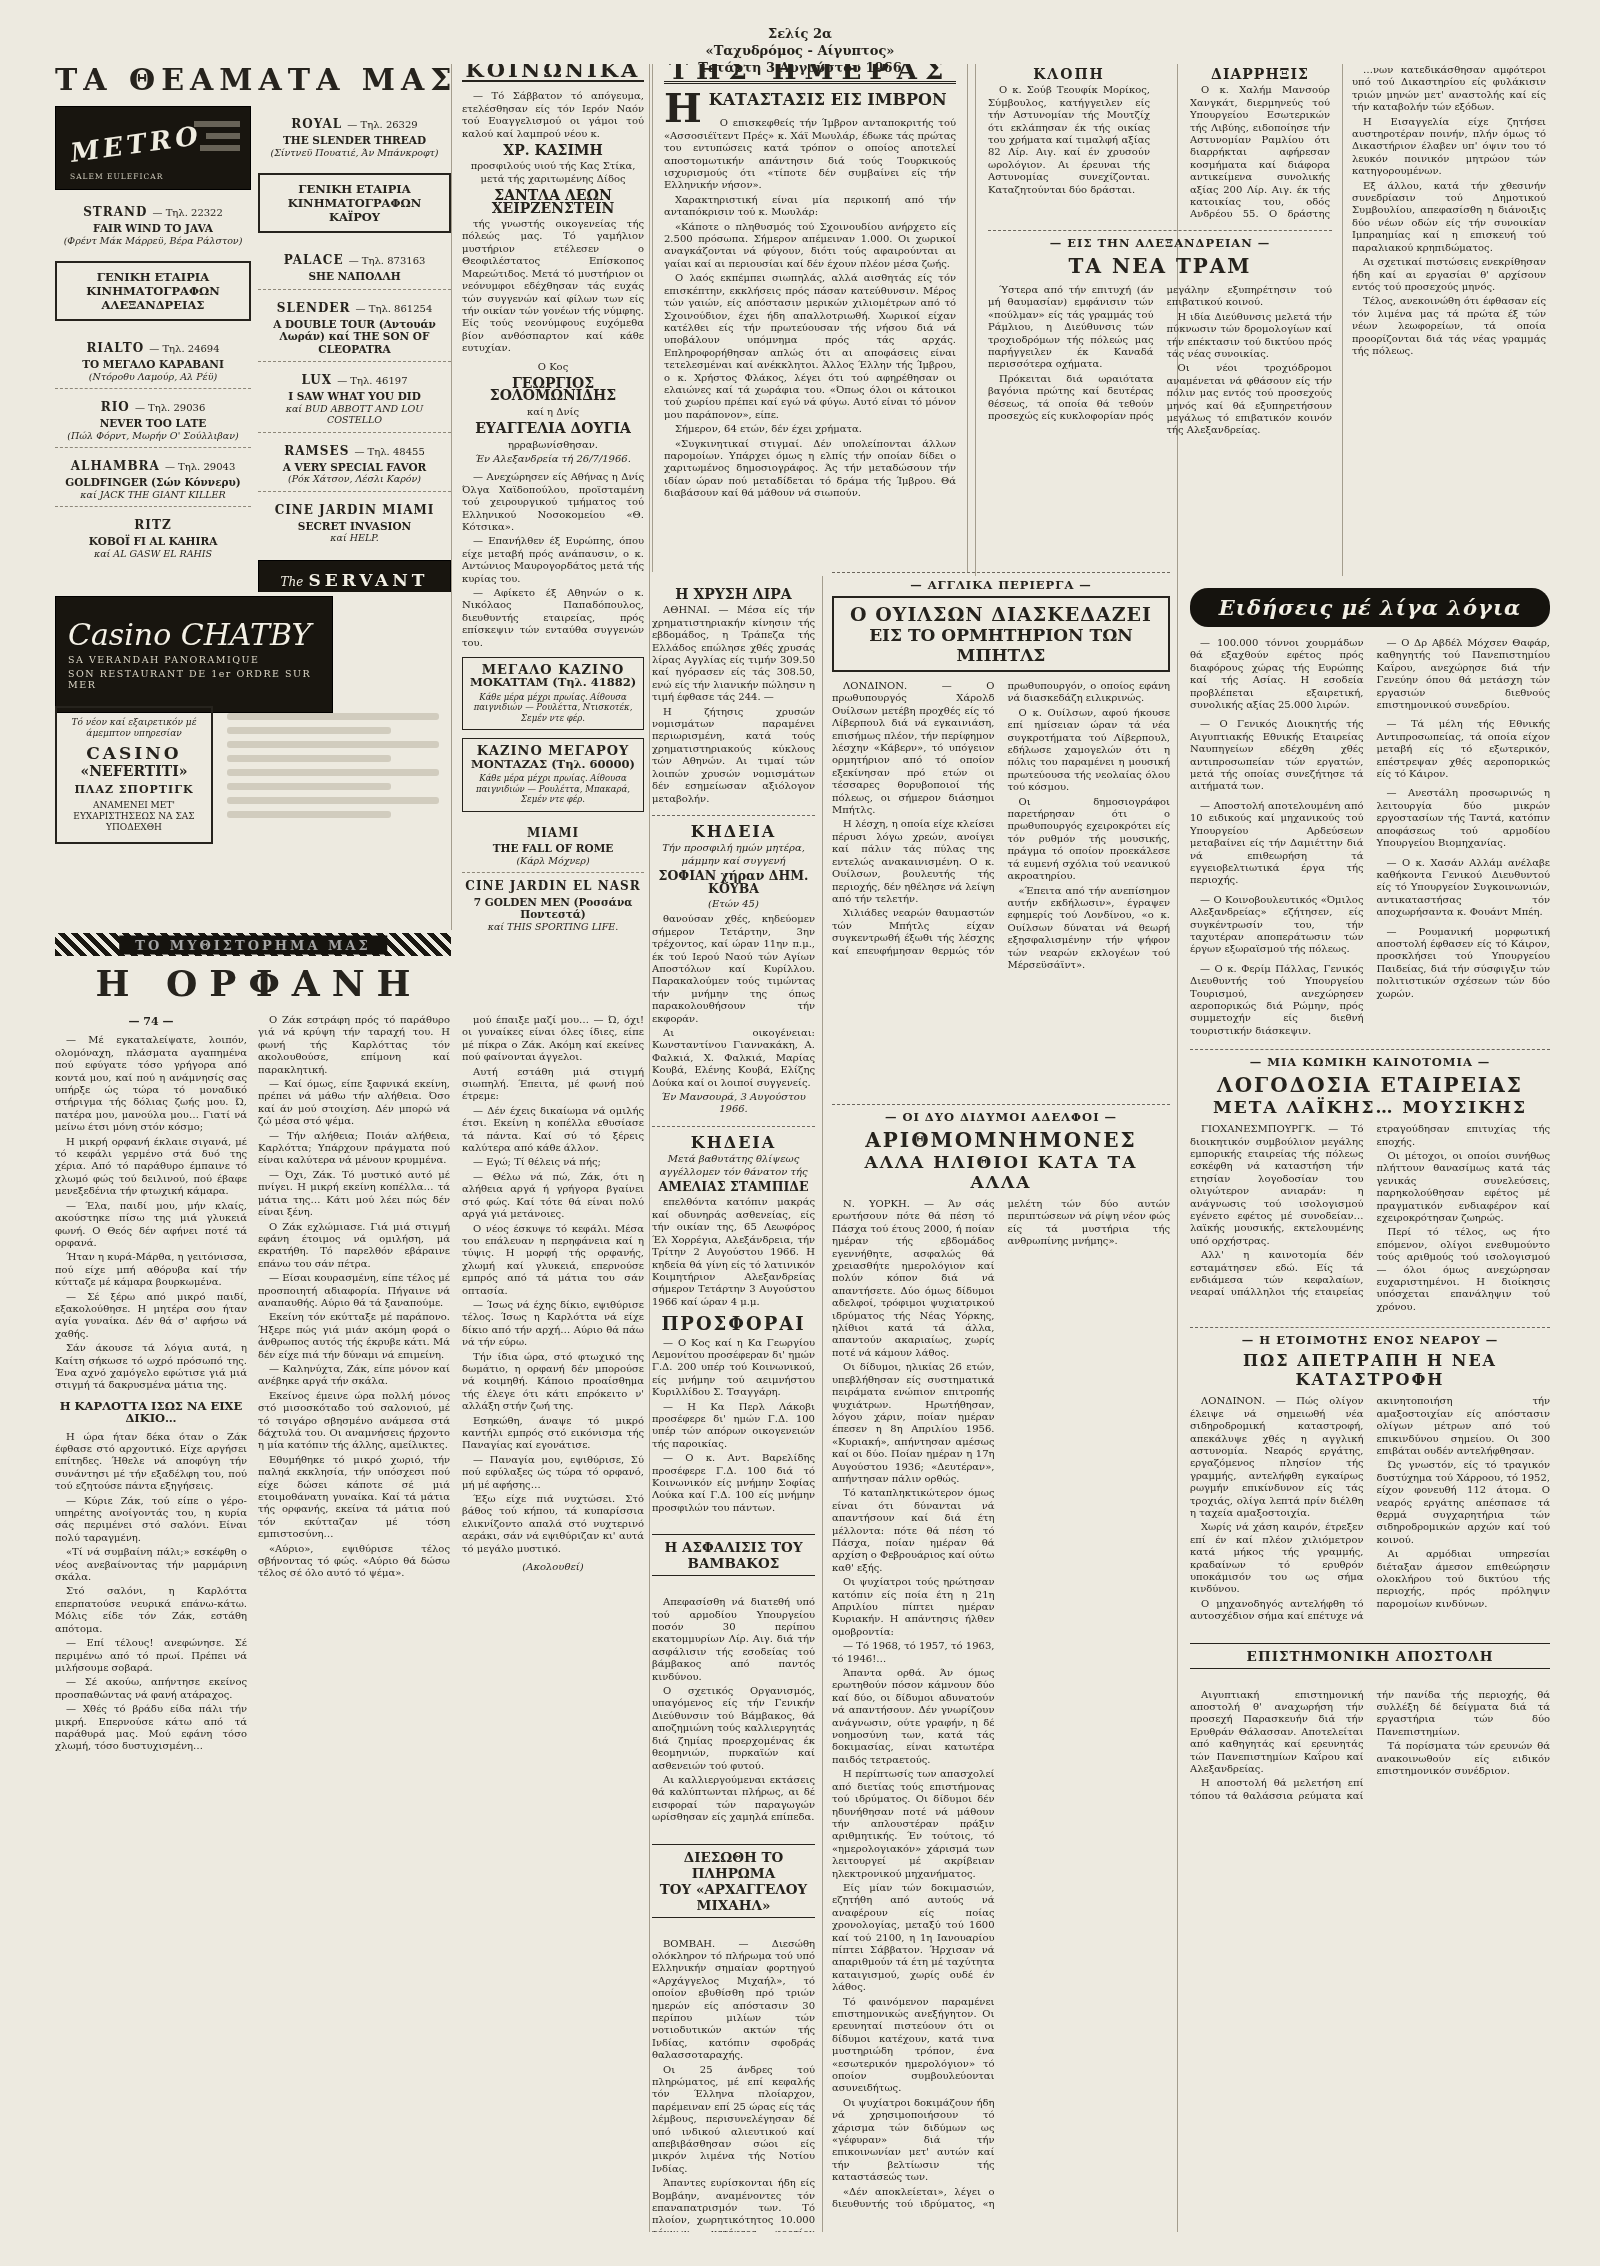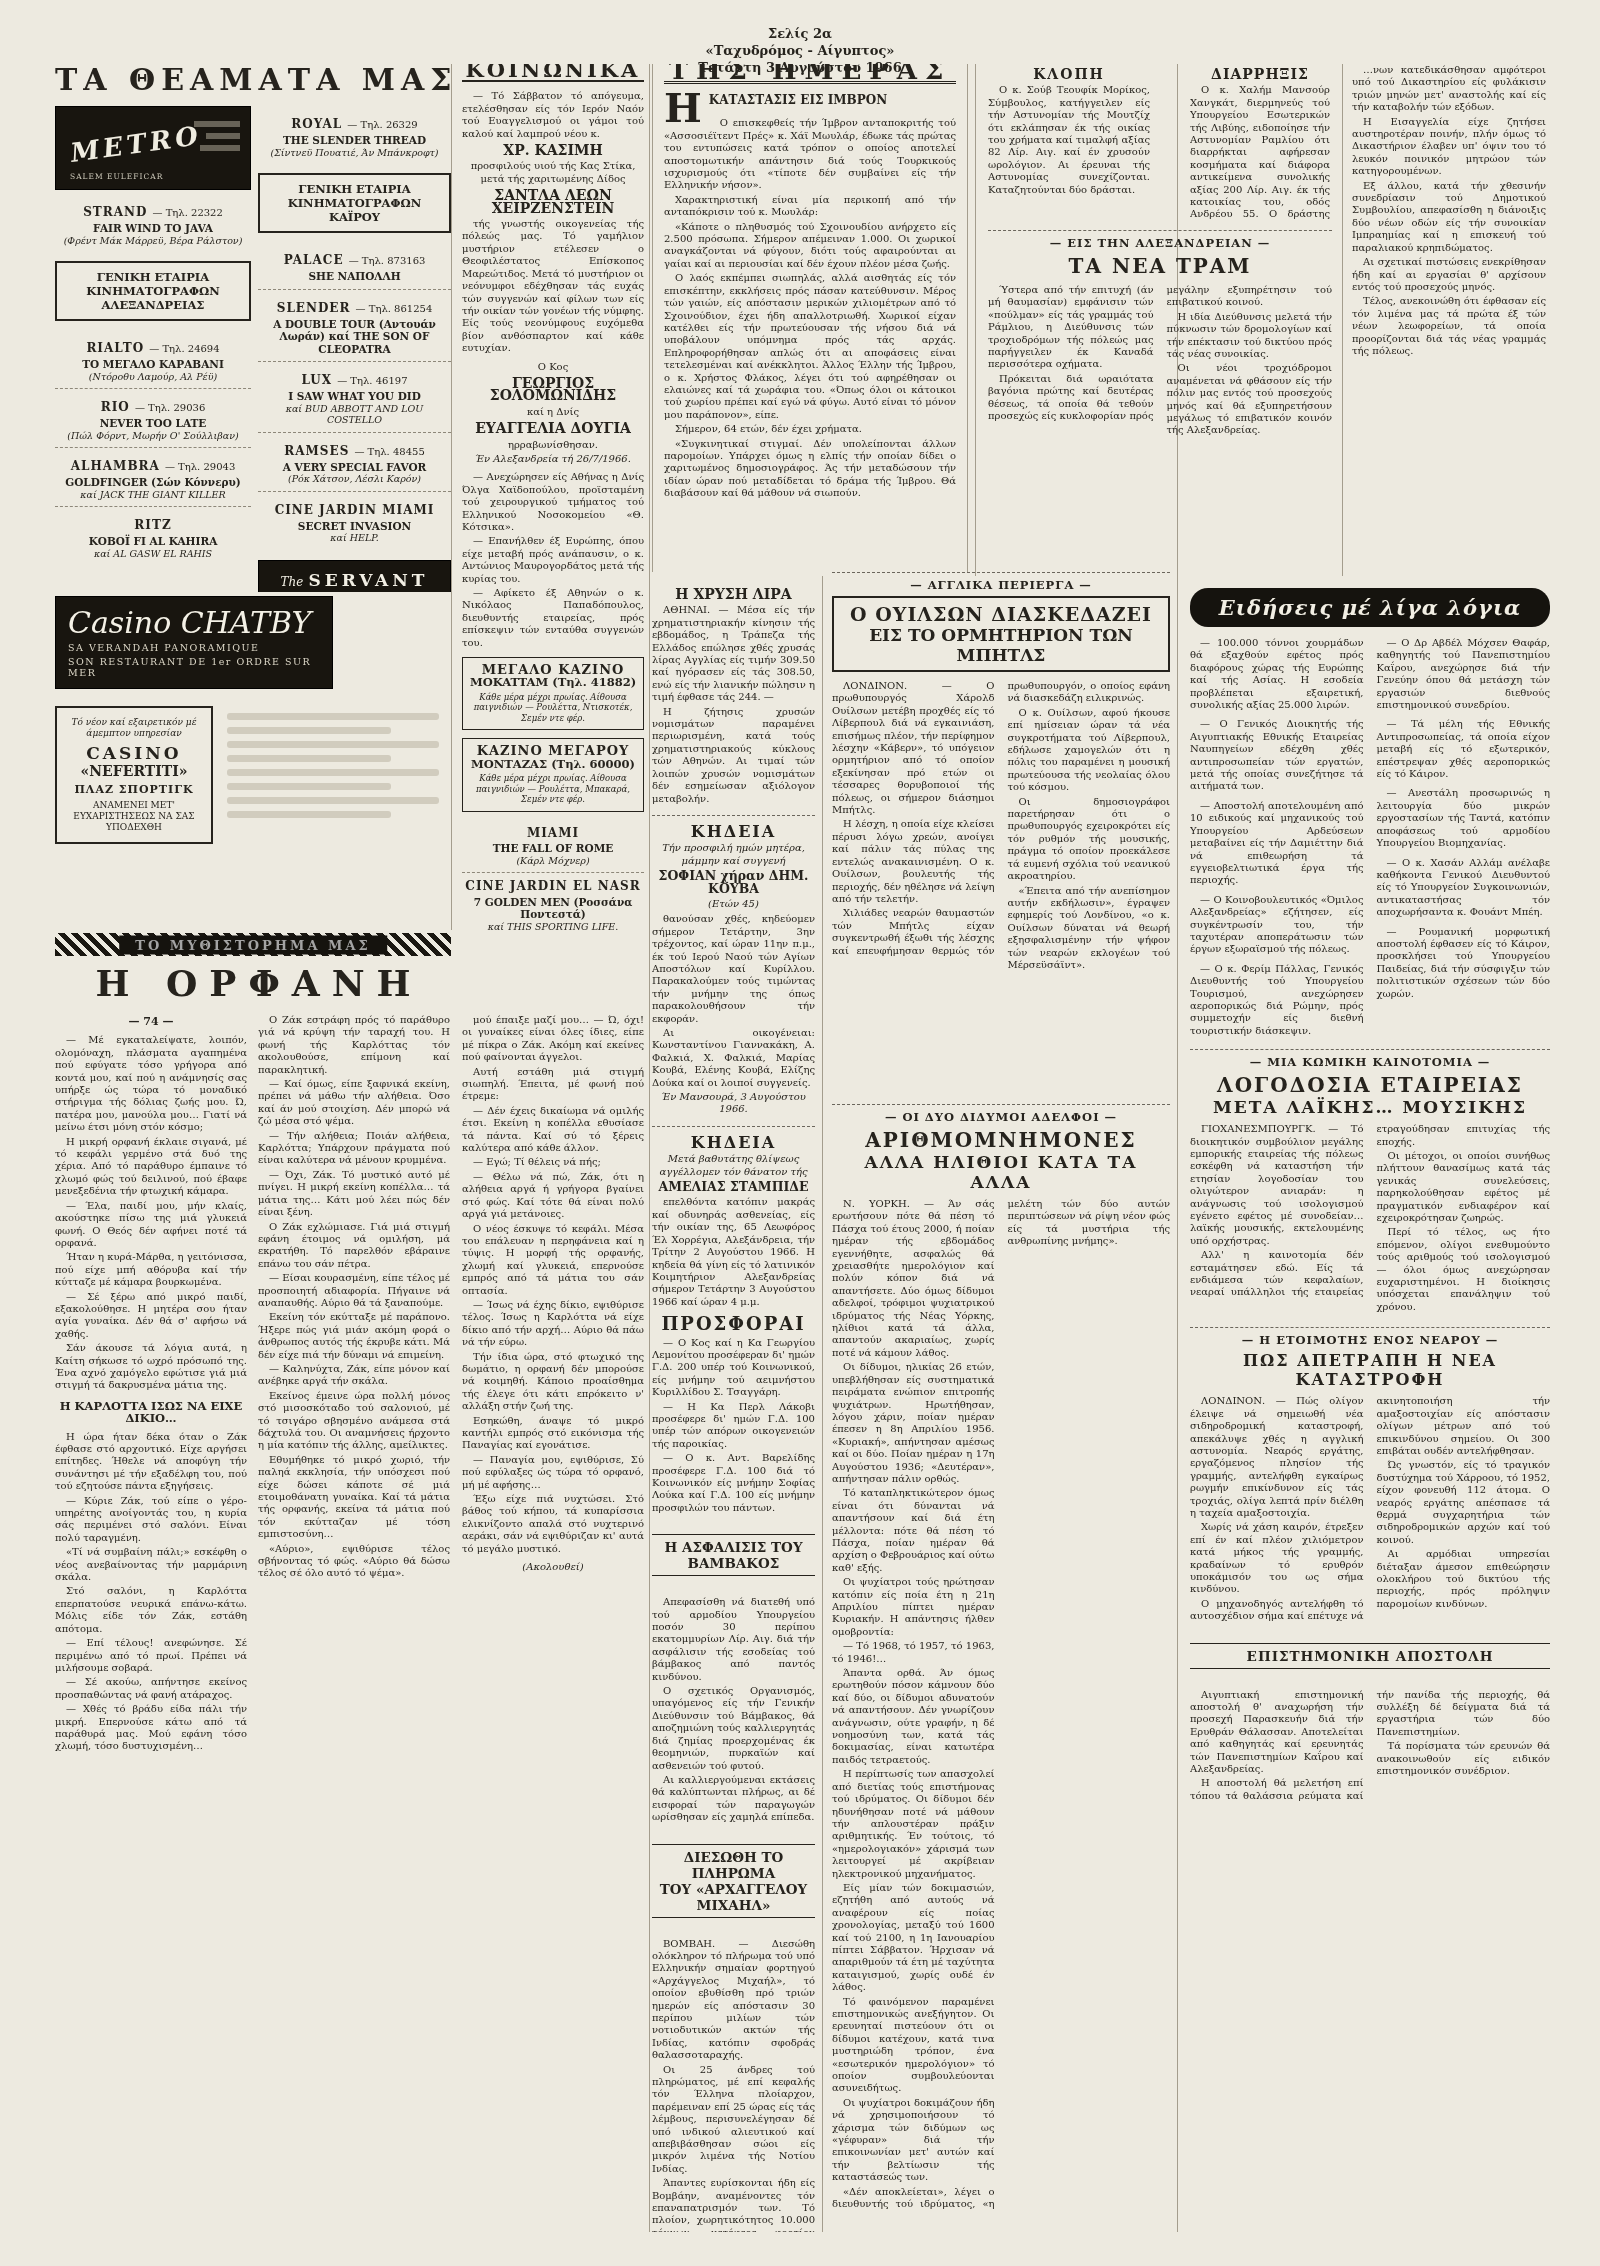--- a/index.html
+++ b/index.html
@@ -35,40 +35,40 @@
   .cine-cast{font-size:9.5px;font-style:italic;line-height:11.5px;}
   .company-box{border:2px solid #26231d;padding:7px 4px;text-align:center;font-weight:bold;font-size:11.5px;line-height:14px;margin:9px 0;}
   
   .metro{background:#18150f;color:#efece0;height:82px;position:relative;margin-bottom:4px;border:1px solid #000;}
   .metro-brand{position:absolute;left:14px;top:22px;transform:rotate(-8deg);font-size:26px;font-weight:bold;letter-spacing:4px;font-style:italic;}
   .metro-cap{position:absolute;left:14px;bottom:8px;font-size:7.5px;letter-spacing:1px;color:#cdc9ba;}
   .metro-bar{position:absolute;right:10px;width:46px;height:6px;background:#b8b2a0;opacity:.5;}
   .servant{background:#18150f;color:#f2efe4;text-align:center;padding:9px 4px;margin-top:10px;border:1px solid #000;}
   .servant-pre{font-style:italic;font-size:12px;}
   .servant-name{font-size:17px;font-weight:bold;letter-spacing:4px;}
-  .chatby{background:#18150f;color:#f4f1e6;padding:10px 12px;border:1px solid #000;}
+  .chatby{background:#18150f;color:#f4f1e6;padding:22px 12px;border:1px solid #000;}
   .chatby-script{font-style:italic;font-size:30px;line-height:32px;}
   .chatby-line{font-size:9.5px;letter-spacing:1.5px;margin-top:3px;color:#ddd8c8;}
   .nefertiti{border:2px solid #26231d;text-align:center;padding:9px 6px;}
   .nef-intro{font-size:9px;font-style:italic;line-height:11px;}
   .nef-brand{font-size:17px;font-weight:bold;letter-spacing:3px;margin-top:4px;}
   .nef-name{font-size:14px;font-weight:bold;}
   .nef-loc{font-size:11px;font-weight:bold;margin-top:4px;letter-spacing:1px;}
   .nef-outro{font-size:9px;margin-top:4px;line-height:11px;}
   .casino-box{border:1.5px solid #26231d;text-align:center;padding:6px 5px;margin:8px 0;}
   .cas-t1{font-size:13px;font-weight:bold;letter-spacing:1px;}
   .cas-t2{font-size:11.5px;font-weight:bold;}
   .cas-d{font-size:8.5px;font-style:italic;line-height:10.5px;margin-top:3px;}
   .fuzz{height:7px;background:#b5ae9c;margin:7px 12px;border-radius:3px;opacity:.5;}
   .fuzz.w{margin-right:60px;}
   
   .imeras{border-left:1px solid #a49d8d;border-right:1px solid #a49d8d;padding:0 11px;}
   .imeras-head{font-size:26px;font-weight:bold;text-align:center;letter-spacing:8px;border-bottom:3px double #26231d;padding-bottom:5px;margin-bottom:7px;}
   .drop{float:left;font-size:40px;line-height:33px;font-weight:bold;margin:0 7px 0 0;}
-  .imeras-sub{font-size:12px;font-weight:bold;line-height:18px;margin-bottom:8px;}
+  .imeras-sub{font-size:16px;font-weight:bold;line-height:18px;margin-bottom:8px;}
   
   .brief-banner{background:#15130e;color:#f2efe4;border-radius:18px;text-align:center;
       font-size:21px;font-weight:bold;font-style:italic;padding:7px 0;letter-spacing:1px;}
   .news-item{margin:0 0 7px 0;text-indent:10px;break-inside:avoid;}
   
   .hatch{background:repeating-linear-gradient(45deg,#1a1711 0 5px,#edeae0 5px 9px);height:23px;position:relative;}
   .hatch-label{position:absolute;left:50%;top:50%;transform:translate(-50%,-50%);background:#15130e;color:#a3a3a3;
       font-size:13px;font-weight:bold;letter-spacing:3px;padding:2px 16px;white-space:nowrap;}
   .novel-title{font-size:36px;font-weight:bold;letter-spacing:12px;text-align:center;}
   .chapter{text-align:center;font-size:11px;font-weight:bold;margin:2px 0 6px 0;}

